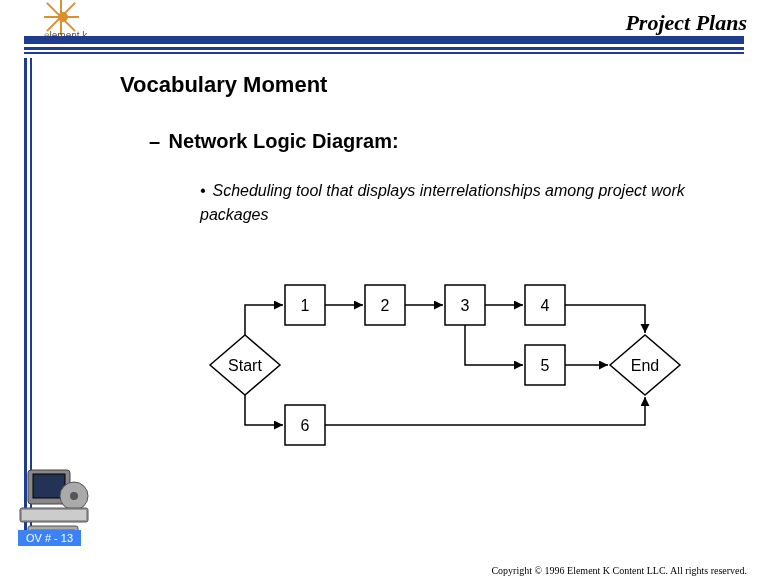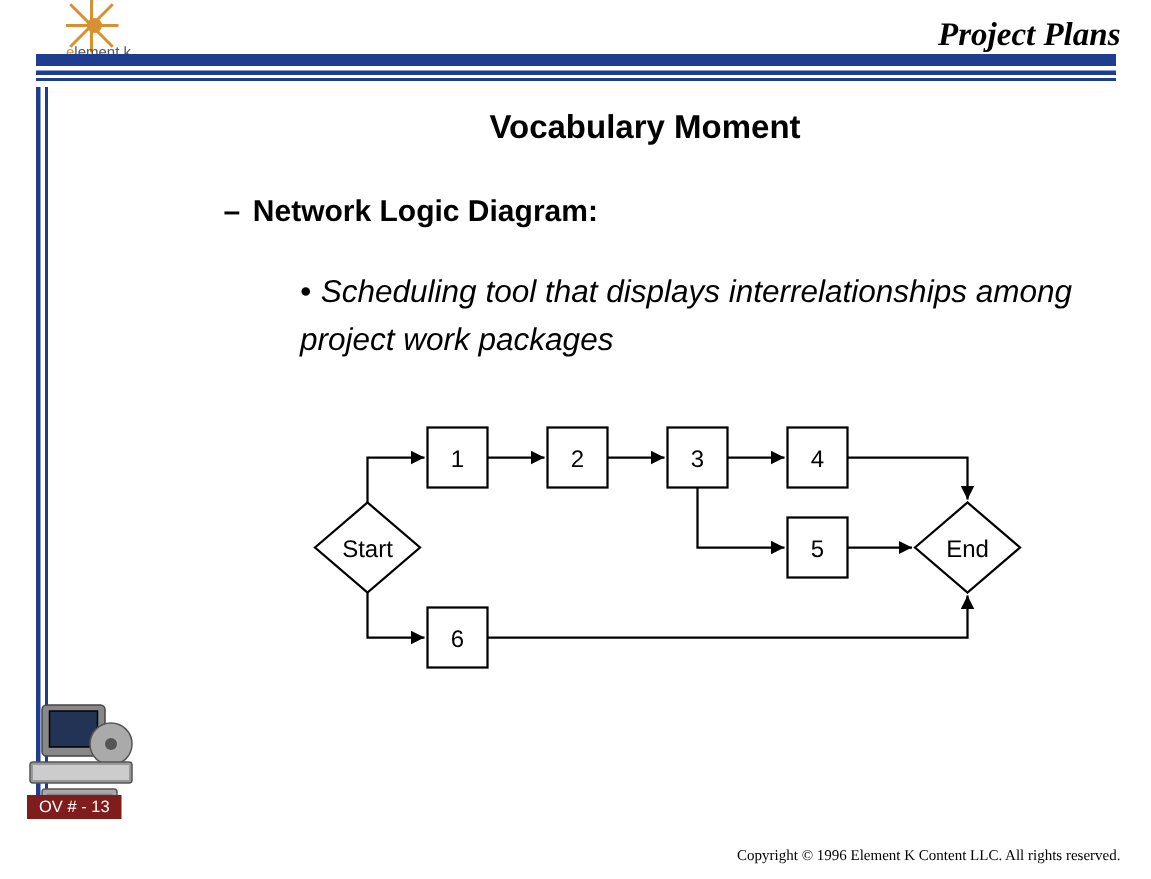--- a/index.html
+++ b/index.html
@@ -23,35 +23,35 @@
   .logo-diag2 { position: absolute; left: -3px; top: 16px; width: 40px; height: 2px; background: #d99030; transform: rotate(-45deg); transform-origin: center; }
   .logo-dot { position: absolute; left: 14px; top: 12px; width: 10px; height: 10px; border-radius: 50%; background: #d99030; }
   .logo-text { position: absolute; left: 20px; top: 30px; font-size: 10px; color: #555; }
   .logo-text-e { color: #d99030; }
   
   .sidebar-stripe { position: absolute; left: 24px; top: 58px; width: 10px; height: 488px; }
   .ss1 { position: absolute; left: 0; top: 0; width: 3px; height: 100%; background: #1f3d8f; }
   .ss2 { position: absolute; left: 6px; top: 0; width: 2px; height: 100%; background: #1f3d8f; }
   
   .content { position: absolute; left: 120px; top: 72px; width: 620px; }
-  .section-title { font-size: 22px; font-weight: bold; text-align: center; }
+  .section-title { font-size: 22px; font-weight: bold; }
   .subtitle { font-size: 20px; font-weight: bold; margin-left: 29px; margin-top: 32px; }
   .sub-dash { display: inline-block; width: 14px; }
-  .bullet-text { font-size: 21px; font-style: italic; margin-left: 80px; margin-top: 26px; line-height: 1.5; }
+  .bullet-text { font-size: 16px; font-style: italic; margin-left: 80px; margin-top: 26px; line-height: 1.5; }
   .bullet-dot { display: inline-block; width: 8px; }
   
   .diagram-area { position: absolute; left: 170px; top: 260px; width: 540px; height: 190px; }
   .diagram-area svg { width: 100%; height: 100%; }
   .node-box { fill: #fff; stroke: #000; stroke-width: 1.5; }
   .node-text { font-family: Arial, sans-serif; font-size: 16px; text-anchor: middle; dominant-baseline: middle; }
   .arr { stroke: #000; stroke-width: 1.5; fill: none; marker-end: url(#ah); }
   
   .computer-icon { position: absolute; left: 18px; bottom: 38px; width: 82px; height: 80px; }
   
-  .ov-tag { position: absolute; left: 18px; bottom: 40px; background: #7f1d1d; color: #fff; font-size: 11px; padding: 2px 8px; }
+  .ov-tag { position: absolute; left: 18px; bottom: 40px; background: #3b82f6; color: #fff; font-size: 11px; padding: 2px 8px; }
   
   .copyright { position: absolute; right: 20px; bottom: 10px; font-family: "Times New Roman", serif; font-size: 10px; }
 </style>
 </head>
 <body>
 
 <div class="header">
   <div class="header-logo">
     <div class="logo-star">
       <div class="logo-diag1"></div>

